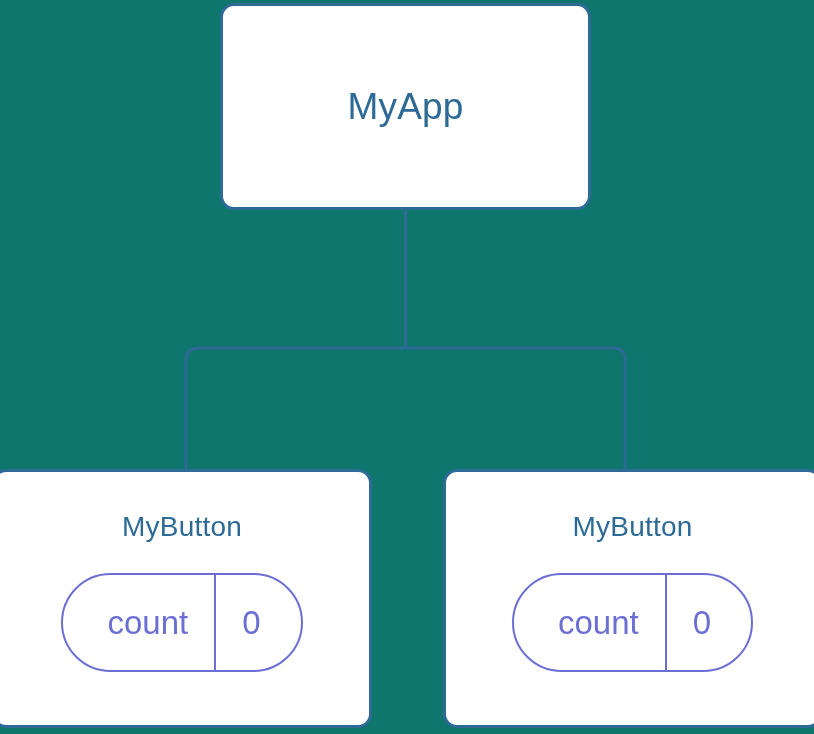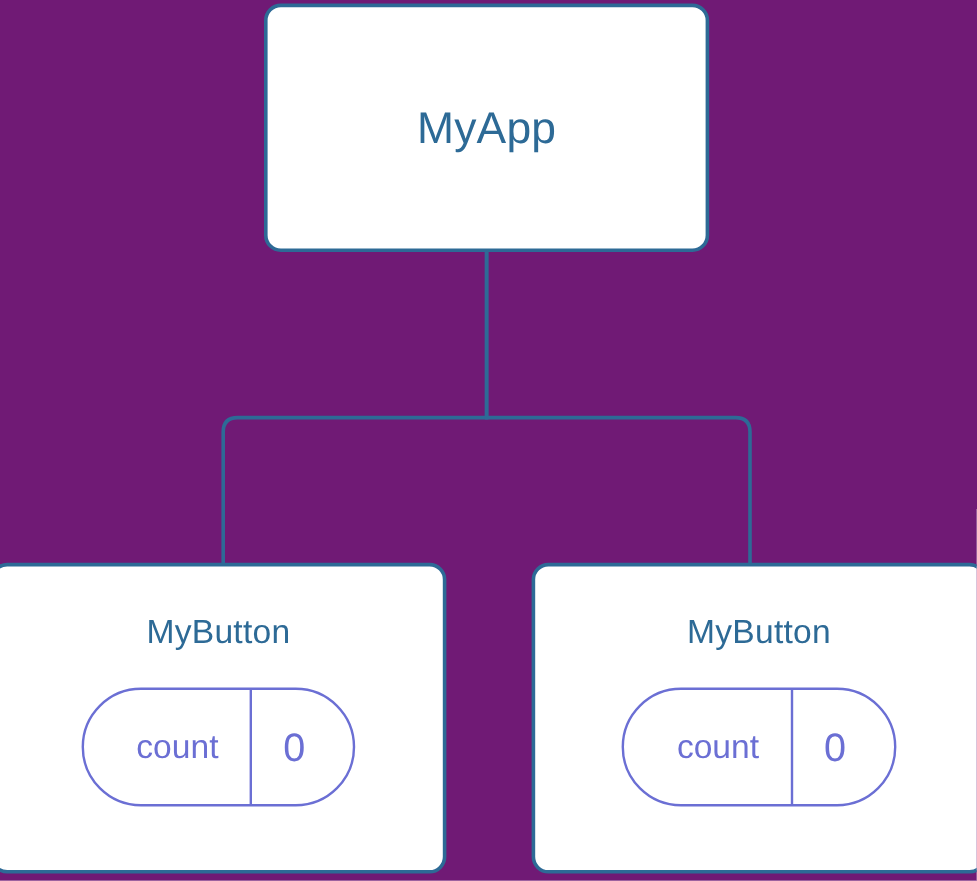--- a/index.html
+++ b/index.html
@@ -10,21 +10,21 @@
   body {
     width: 814px;
     height: 734px;
     overflow: hidden;
     font-family: "Liberation Sans", sans-serif;
   }
   #diagram-canvas {
     position: relative;
     width: 814px;
     height: 734px;
-    background: #701a75;
+    background: #0f766e;
     overflow: hidden;
     text-align: center;
   }
   #edge-layer {
     position: absolute;
     left: 0;
     top: 0;
     width: 814px;
     height: 734px;
     pointer-events: none;
@@ -84,21 +84,21 @@
     border-radius: 999px;
     background: #ffffff;
     overflow: hidden;
   }
   .pill-key {
     display: flex;
     align-items: center;
     justify-content: center;
     padding: 0 26px 0 44px;
     color: #6b6fd4;
-    font-size: 28px;
+    font-size: 33px;
     white-space: nowrap;
   }
   .pill-divider {
     width: 2px;
     background: #6b6fd4;
     flex: 0 0 2px;
   }
   .pill-value {
     display: flex;
     align-items: center;

